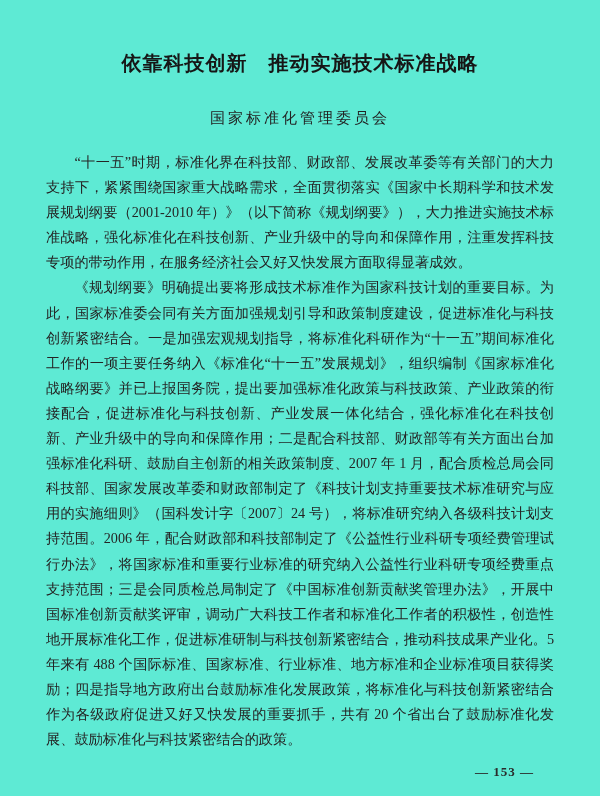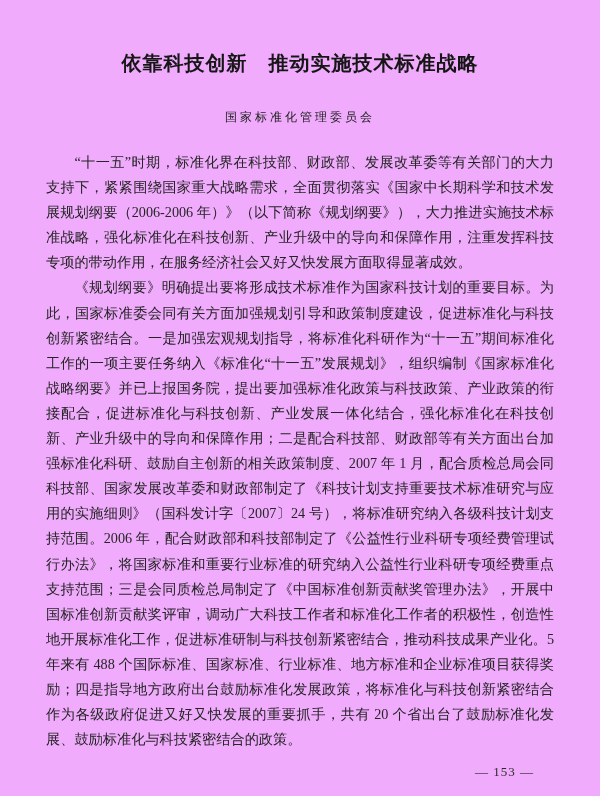--- a/index.html
+++ b/index.html
@@ -4,21 +4,21 @@
 <style>
   html, body {
     margin: 0;
     padding: 0;
     background: #ffffff;
   }
   .page {
     position: relative;
     width: 600px;
     height: 796px;
-    background: #f0abfc;
+    background: #5eead4;
     overflow: hidden;
     font-family: "Liberation Serif", "DejaVu Serif", serif;
     color: #1c1c1c;
   }
   .doc-title {
     position: absolute;
     top: 50px;
     left: 0;
     right: 0;
     margin: 0;
@@ -27,21 +27,21 @@
     font-weight: bold;
     letter-spacing: 1px;
     color: #161616;
   }
   .doc-author {
     position: absolute;
     top: 109px;
     left: 0;
     right: 0;
     text-align: center;
-    font-size: 12px;
+    font-size: 15px;
     letter-spacing: 3px;
     color: #222222;
   }
   .doc-content {
     position: absolute;
     top: 150px;
     left: 46px;
     width: 508px;
     font-size: 14.2px;
     line-height: 25.1px;
@@ -55,35 +55,35 @@
   }
   .section-heading {
     font-weight: bold;
     color: #1a1a1a;
   }
   .page-number {
     position: absolute;
     bottom: 16px;
     right: 66px;
     font-size: 13px;
-    font-weight: normal;
+    font-weight: bold;
     letter-spacing: 1px;
     color: #2a2a2a;
     white-space: nowrap;
   }
 </style>
 </head>
 <body>
 
 <div class="page">
 
   <h1 class="doc-title">依靠科技创新　推动实施技术标准战略</h1>
 
   <div class="doc-author">国家标准化管理委员会</div>
 
   <div class="doc-content">
-    <p class="para">“十一五”时期，标准化界在科技部、财政部、发展改革委等有关部门的大力支持下，紧紧围绕国家重大战略需求，全面贯彻落实《国家中长期科学和技术发展规划纲要（2006-2006 年）》（以下简称《规划纲要》），大力推进实施技术标准战略，强化标准化在科技创新、产业升级中的导向和保障作用，注重发挥科技专项的带动作用，在服务经济社会又好又快发展方面取得显著成效。</p>
+    <p class="para">“十一五”时期，标准化界在科技部、财政部、发展改革委等有关部门的大力支持下，紧紧围绕国家重大战略需求，全面贯彻落实《国家中长期科学和技术发展规划纲要（2001-2010 年）》（以下简称《规划纲要》），大力推进实施技术标准战略，强化标准化在科技创新、产业升级中的导向和保障作用，注重发挥科技专项的带动作用，在服务经济社会又好又快发展方面取得显著成效。</p>
     <p class="para">《规划纲要》明确提出要将形成技术标准作为国家科技计划的重要目标。为此，国家标准委会同有关方面加强规划引导和政策制度建设，促进标准化与科技创新紧密结合。一是加强宏观规划指导，将标准化科研作为“十一五”期间标准化工作的一项主要任务纳入《标准化“十一五”发展规划》，组织编制《国家标准化战略纲要》并已上报国务院，提出要加强标准化政策与科技政策、产业政策的衔接配合，促进标准化与科技创新、产业发展一体化结合，强化标准化在科技创新、产业升级中的导向和保障作用；二是配合科技部、财政部等有关方面出台加强标准化科研、鼓励自主创新的相关政策制度、2007 年 1 月，配合质检总局会同科技部、国家发展改革委和财政部制定了《科技计划支持重要技术标准研究与应用的实施细则》（国科发计字〔2007〕24 号），将标准研究纳入各级科技计划支持范围。2006 年，配合财政部和科技部制定了《公益性行业科研专项经费管理试行办法》，将国家标准和重要行业标准的研究纳入公益性行业科研专项经费重点支持范围；三是会同质检总局制定了《中国标准创新贡献奖管理办法》，开展中国标准创新贡献奖评审，调动广大科技工作者和标准化工作者的积极性，创造性地开展标准化工作，促进标准研制与科技创新紧密结合，推动科技成果产业化。5 年来有 488 个国际标准、国家标准、行业标准、地方标准和企业标准项目获得奖励；四是指导地方政府出台鼓励标准化发展政策，将标准化与科技创新紧密结合作为各级政府促进又好又快发展的重要抓手，共有 20 个省出台了鼓励标准化发展、鼓励标准化与科技紧密结合的政策。</p>
   </div>
 
   <div class="page-number">— 153 —</div>
 
 </div>
 
 </body></html>

